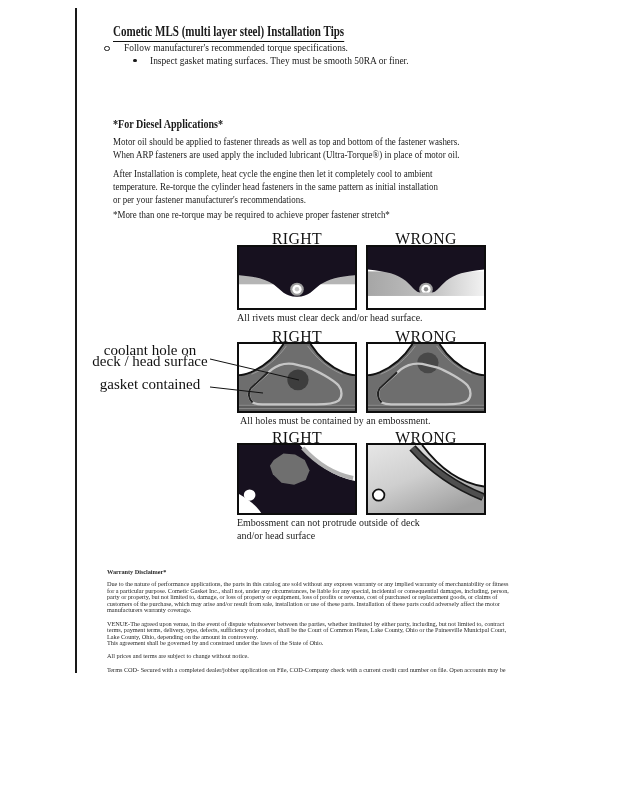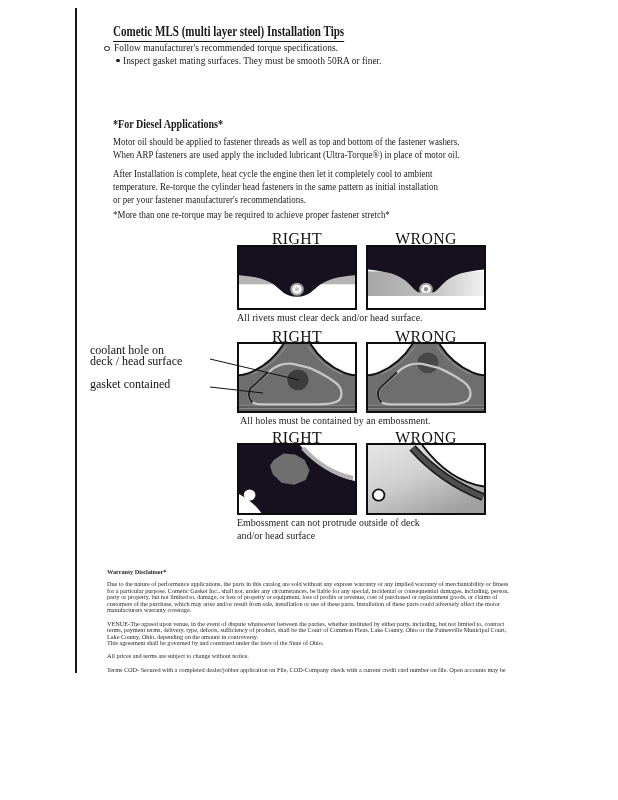--- a/index.html
+++ b/index.html
@@ -11,38 +11,38 @@
   .cx85{transform:scaleX(.85);transform-origin:0 0;}
   .cx95{transform:scaleX(.95);transform-origin:0 0;}
   .cxc{display:inline-block;transform:scaleX(.93);transform-origin:50% 50%;}
 
   .scanline{position:absolute;left:75px;top:8px;width:1.5px;height:786px;background:#191919;}
 
   .title{left:113px;top:24px;font-size:13.8px;font-weight:bold;white-space:nowrap;}
   .title .ul{display:inline-block;border-bottom:1.6px solid #111;padding-bottom:1px;}
 
   .bullets{left:104px;top:42px;font-size:10.5px;line-height:12.7px;white-space:nowrap;}
-  .brow{display:flex;align-items:flex-start;height:12.7px;}
-  .brow.sub{margin-left:12px;}
+  .brow{display:flex;align-items:flex-start;height:12.7px;gap:10px;}
+  .brow.sub{margin-left:29px;}
   .odot{flex:0 0 auto;width:3.6px;height:3.6px;border:1px solid #1a1a1a;border-radius:50%;margin:3.6px 4px 0 0;}
   .fdot{flex:0 0 auto;width:3.6px;height:3.6px;background:#1a1a1a;border-radius:50%;margin:4px 3.5px 0 0;}
   .btxt{transform:scaleX(.90);transform-origin:0 0;}
 
   .h2{left:113px;top:117px;font-size:12.6px;font-weight:bold;white-space:nowrap;}
   .para{font-size:10.5px;line-height:13.2px;white-space:pre-line;}
   .p1{left:113px;top:135px;}
   .p2{left:113px;top:167px;}
   .note{left:113px;top:209px;font-size:10.5px;white-space:nowrap;}
 
   .dlabel{width:120px;text-align:center;font-size:17px;letter-spacing:.4px;color:#111;}
   .panel{width:120px;box-sizing:border-box;border:2px solid #0d0d0d;background:#fff;}
   .panel svg{display:block;width:100%;height:100%;}
   .cap{font-size:10.5px;line-height:12.5px;white-space:pre-line;}
 
-  .sidelab{left:90px;width:120px;text-align:left;font-size:12px;line-height:10.5px;color:#111;white-space:pre-line;}
+  .sidelab{left:90px;width:120px;text-align:center;font-size:15px;line-height:10.5px;color:#111;white-space:pre-line;}
 
   .warranty{left:107px;top:569px;width:408px;font-size:6.3px;line-height:6.6px;color:#2b2b2b;letter-spacing:-.05px;}
   .warranty .wh{font-weight:bold;margin-bottom:5.5px;}
   .warranty .wp{margin-bottom:6.5px;}
   .warranty .wp0{margin-bottom:0;}
 
   .footer{left:388px;top:759px;font-size:15.5px;letter-spacing:.4px;color:#222;}
 </style>
 </head>
 <body>

